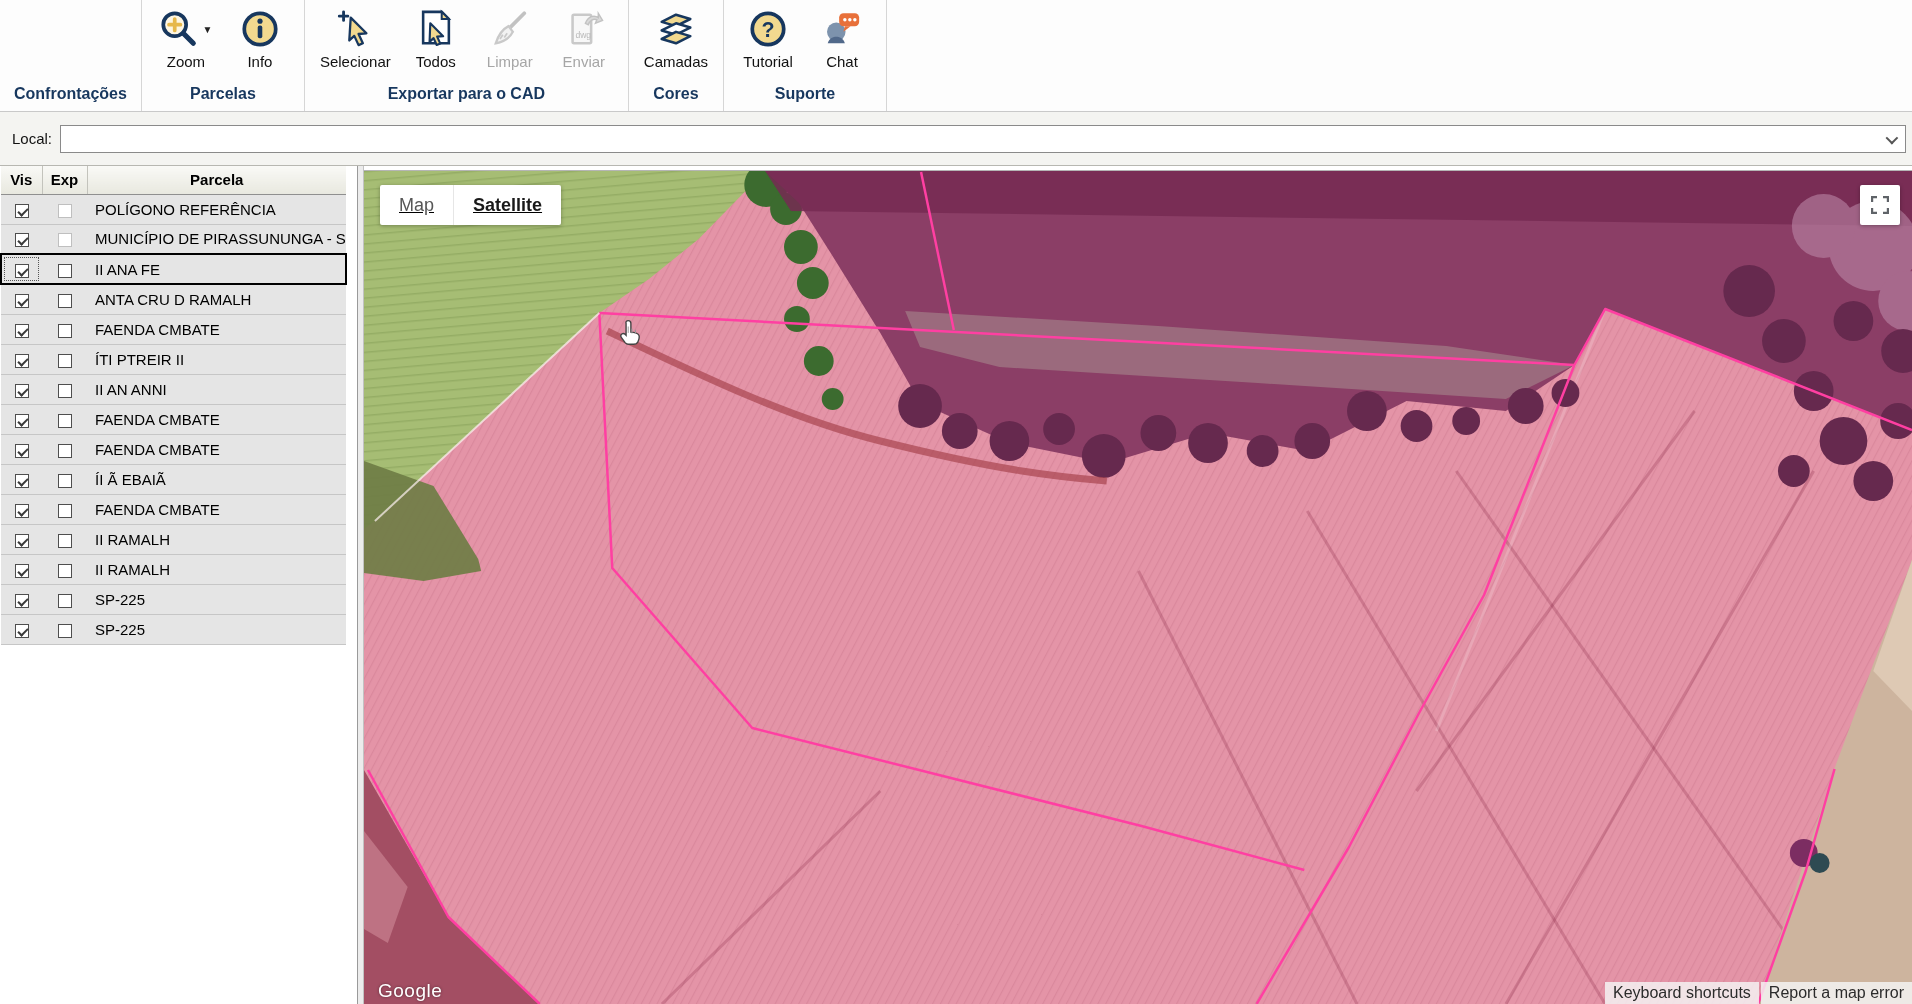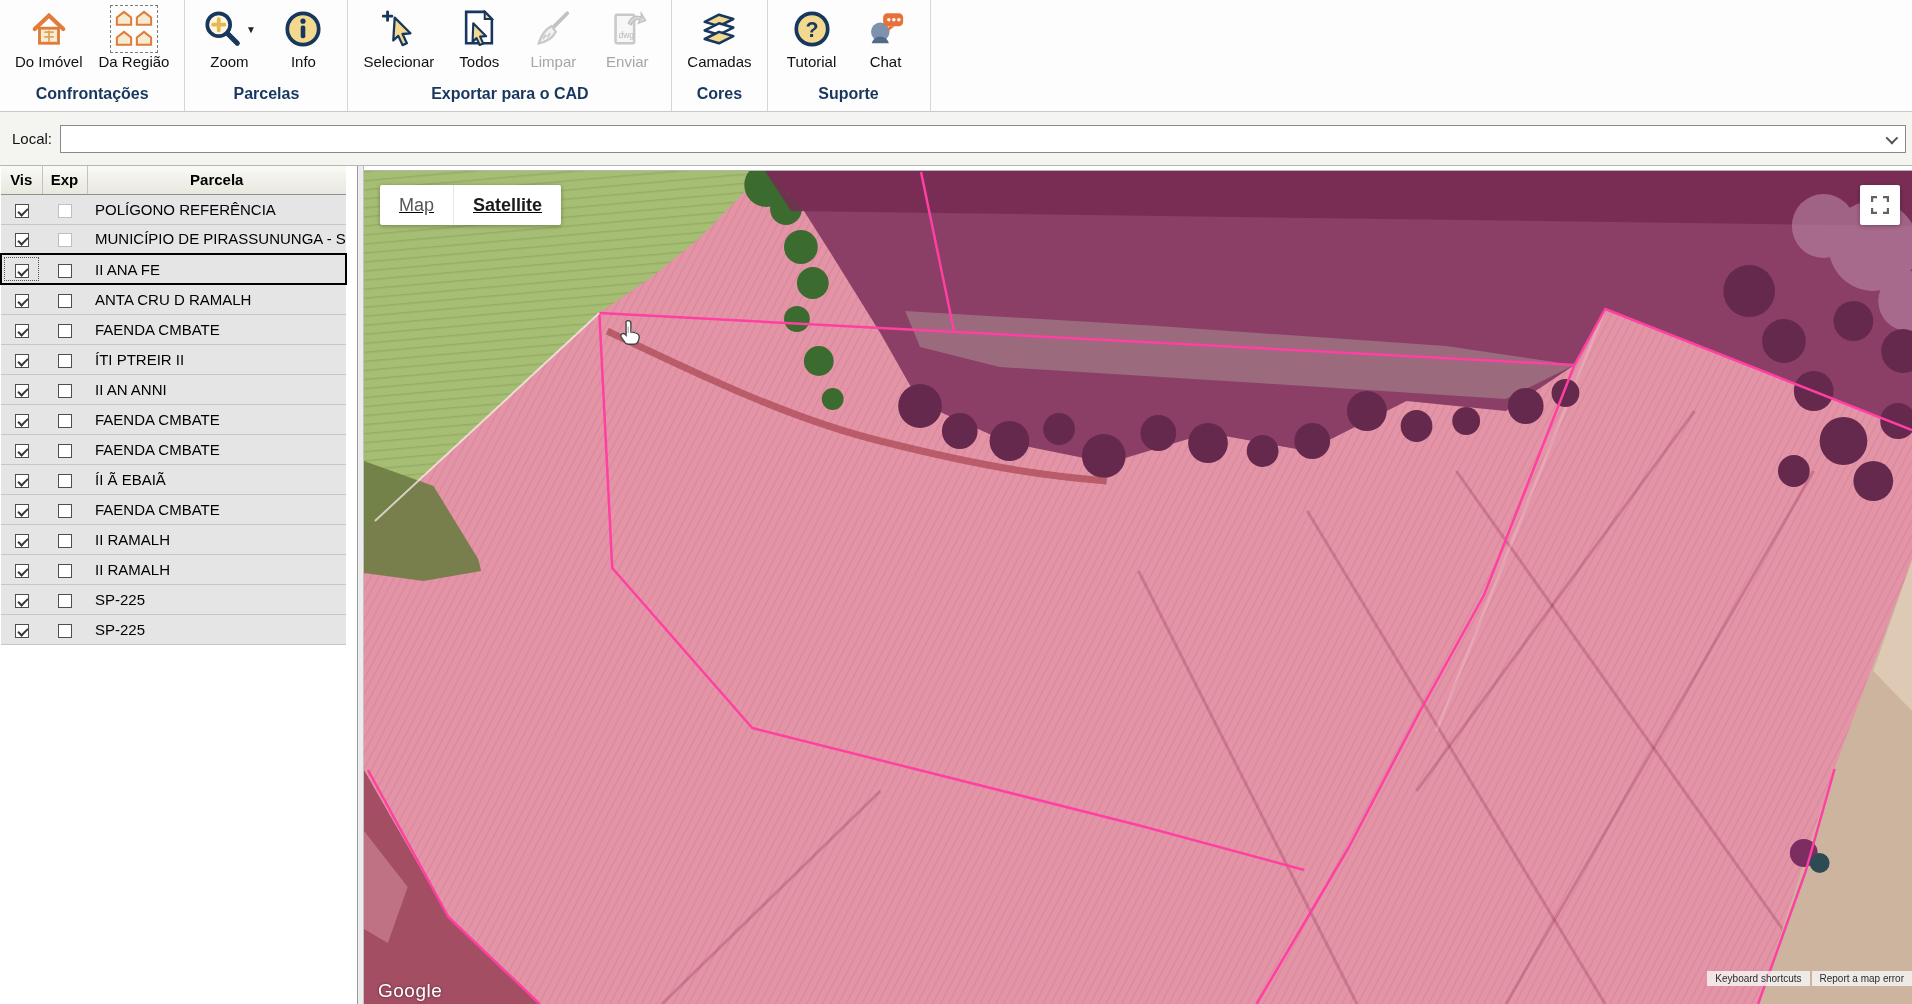--- a/index.html
+++ b/index.html
@@ -71,58 +71,33 @@
   .maptype .seg.inactive { color:#565656; }
   .maptype .seg.active { color:#1a1a1a; font-weight:bold; }
   .maptype .divider { width:1px; background:#e6e6e6; margin:0; }
 
   .fullscreen-btn { position:absolute; right:12px; top:14px; width:40px; height:40px; background:#fff;
              border:none; border-radius:2px; box-shadow:0 1px 4px rgba(0,0,0,.3);
              display:flex; align-items:center; justify-content:center; cursor:pointer; }
 
   .glogo { position:absolute; left:14px; bottom:2px; color:#fff; font-size:19px;
            letter-spacing:.5px; text-shadow:0 0 3px rgba(0,0,0,.45); font-weight:normal; }
-  .attrib { position:absolute; right:0; bottom:18px; display:flex; font-size:10px; color:#2b2b2b; }
+  .attrib { position:absolute; right:0; bottom:0; display:flex; font-size:16px; color:#2b2b2b; }
   .attrib .box { background:rgba(245,245,245,.82); padding:2px 8px; margin-left:2px; cursor:pointer; }
 
   .cursor-hand { position:absolute; left:255px; top:148px; width:27px; height:30px; }
 </style>
 </head>
 <body>
 
 <div class="app">
 
   <div class="toolbar">
 
     <div class="tb-group">
-      <div class="tb-buttons">
-        <div class="tb-btn">
-          <span class="ic">
-            <svg width="38" height="38" viewBox="0 0 24 24">
-                <path d="M3,12 L12,3.5 L21,12" fill="none" stroke="#e07b39" stroke-width="2.6" stroke-linecap="round"></path>
-                <rect x="6" y="11.5" width="12" height="9.5" fill="#f7ecd2" stroke="#e07b39" stroke-width="1.8"></rect>
-                <path d="M9,14 h6 M9,17 h6 M12,13 v7" stroke="#e0a15f" stroke-width="1.1"></path>
-              </svg>
-          </span>
-          <span class="lbl">Do Imóvel</span>
-        </div>
-        <div class="tb-btn selected">
-          <span class="ic">
-            <svg width="42" height="40" viewBox="0 0 28 28">
-              <g fill="#f7ecd2" stroke="#e07b39" stroke-width="1.4">
-                <path d="M2,6 L7,2 L12,6 V11 H2 Z"></path>
-                  <path d="M16,6 L21,2 L26,6 V11 H16 Z"></path>
-                <path d="M2,20 L7,16 L12,20 V25 H2 Z"></path>
-                  <path d="M16,20 L21,16 L26,20 V25 H16 Z"></path>
-              </g>
-            </svg>
-          </span>
-          <span class="lbl">Da Região</span>
-        </div>
-      </div>
       <div class="tb-caption">Confrontações</div>
     </div>
 
     <div class="tb-group">
       <div class="tb-buttons">
         <div class="tb-btn">
           <span class="ic">
             <svg width="40" height="40" viewBox="0 0 28 28">
                 <circle cx="11" cy="11" r="8" fill="#fdf6e3" stroke="#17375e" stroke-width="2.6"></circle>
                 <path d="M11,7 V15 M7,11 H15" stroke="#e6b84c" stroke-width="2.6" stroke-linecap="round"></path>

